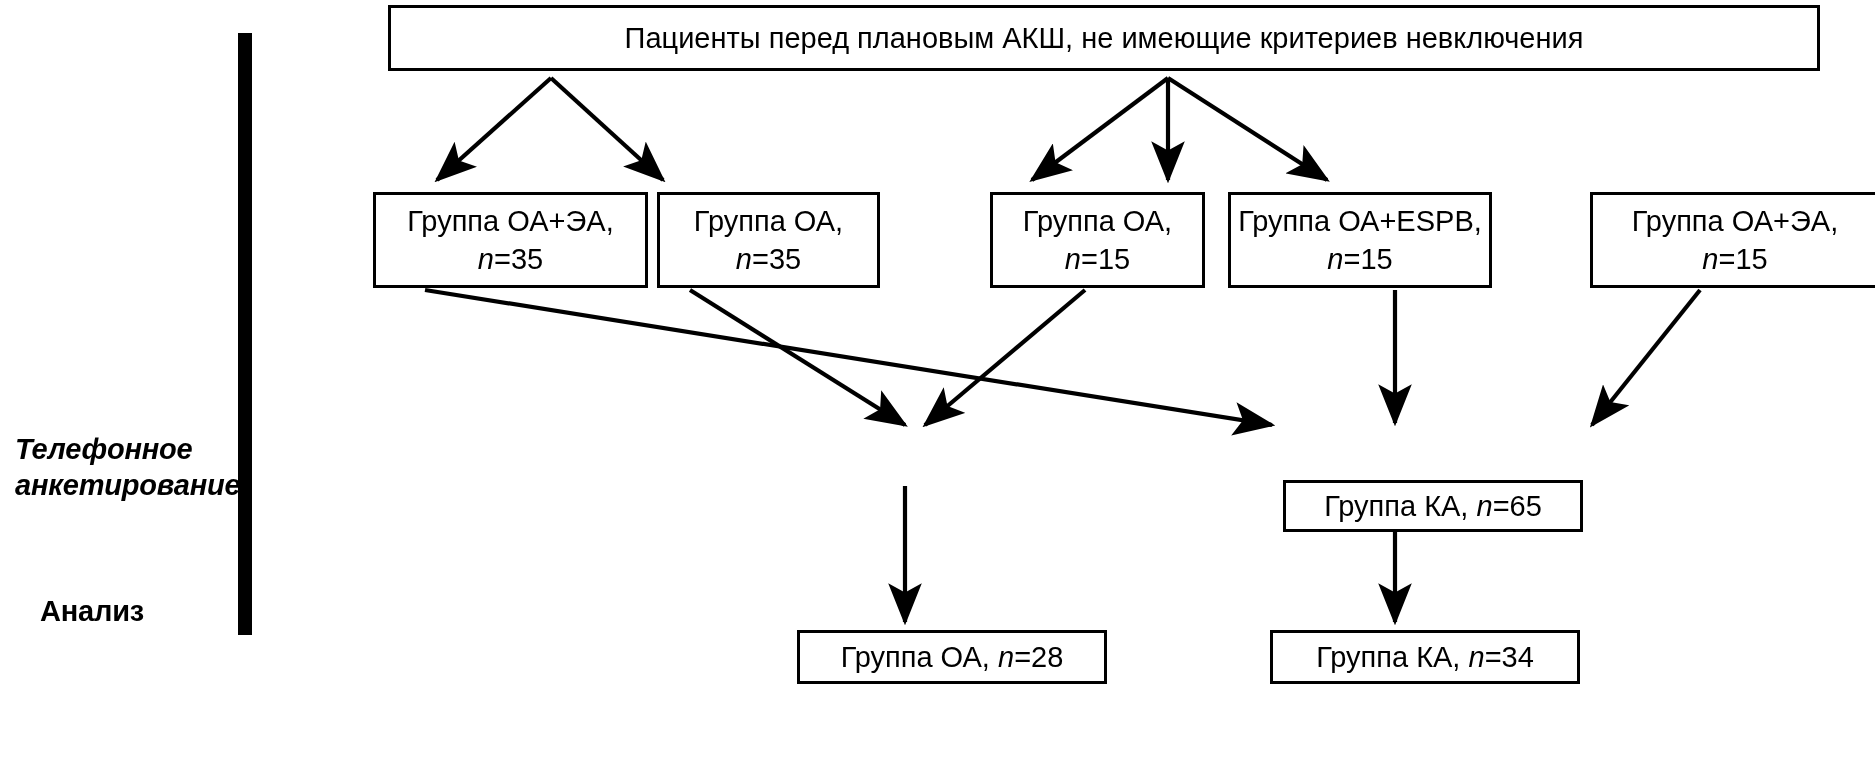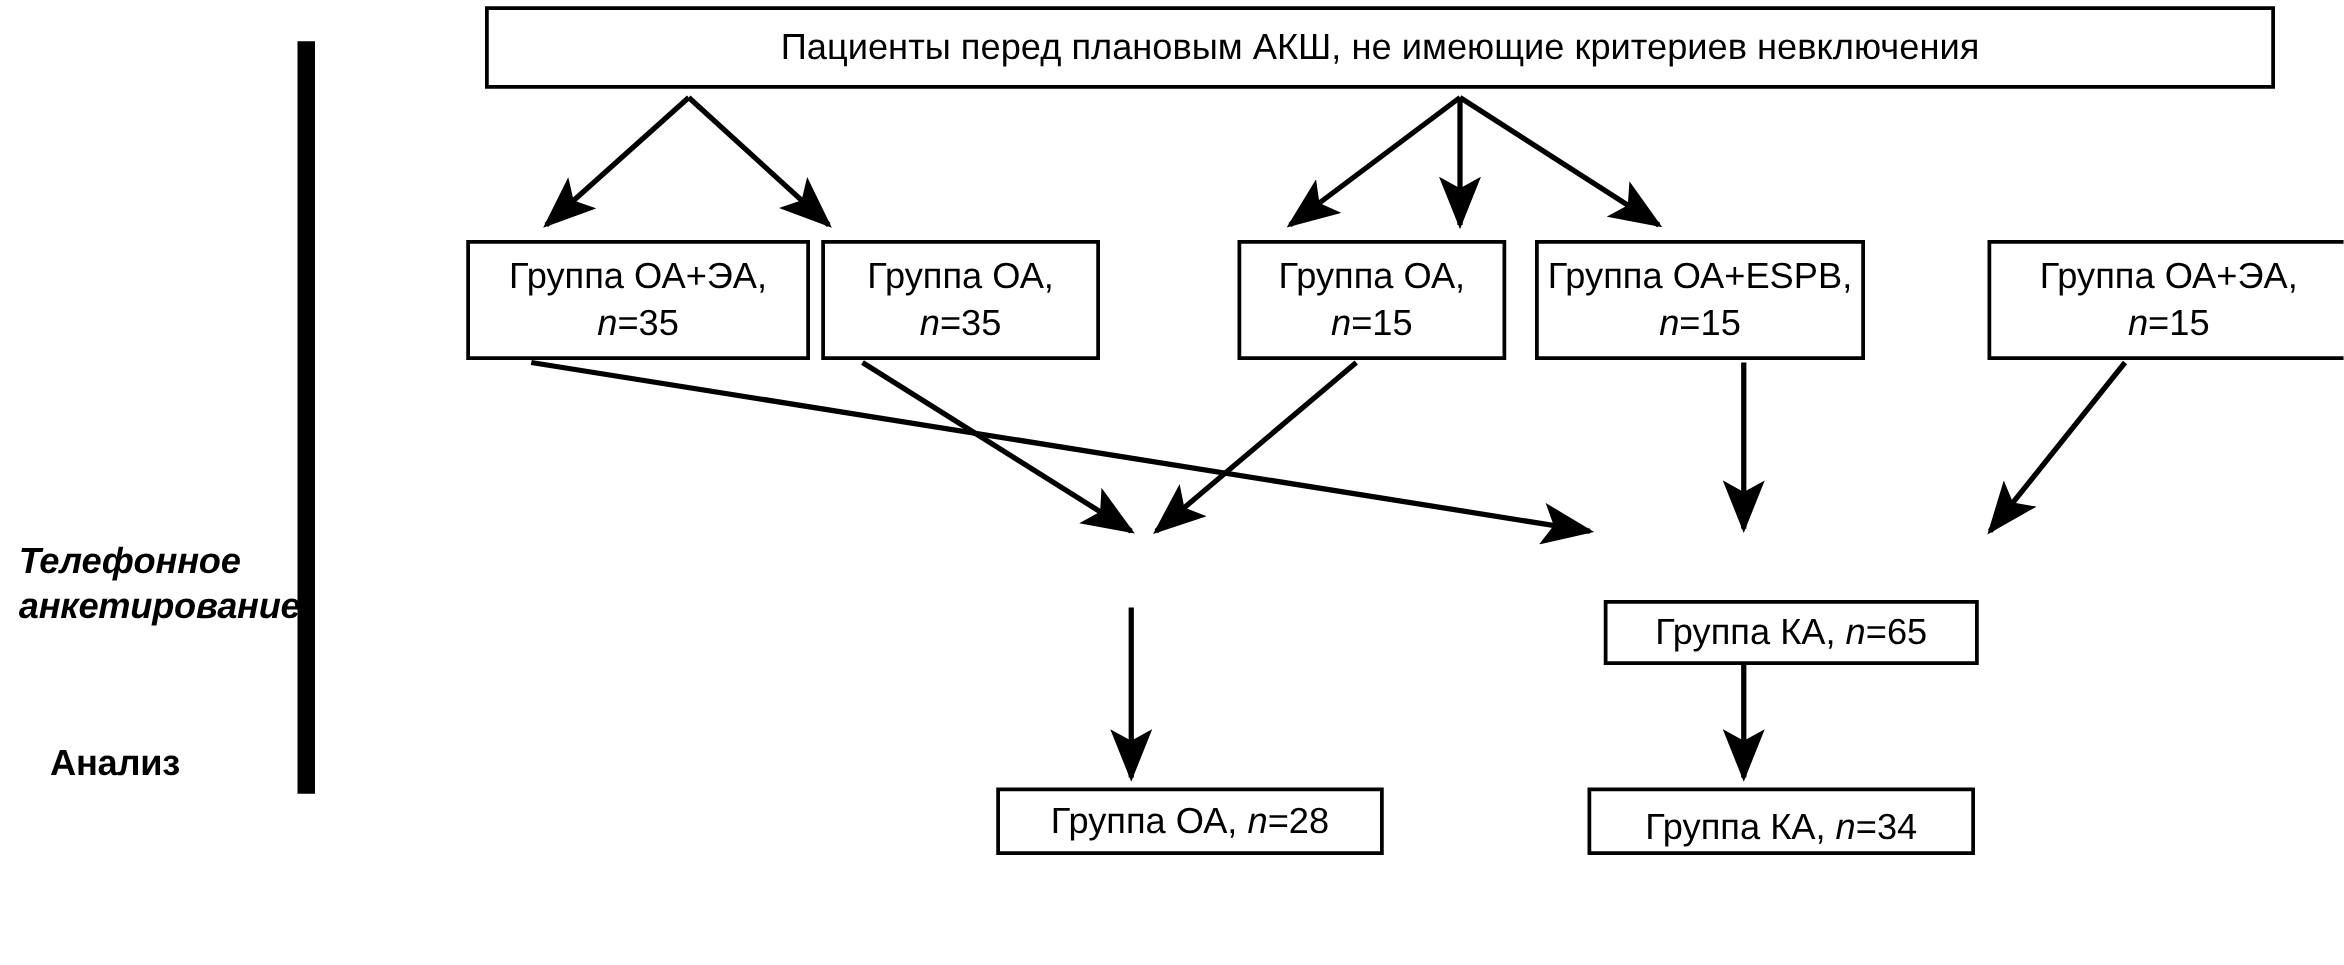--- a/index.html
+++ b/index.html
@@ -143,19 +143,19 @@
       <span>Группа КА, </span><span class="ital">n</span><span>=65</span>
     </div>
   </div>
 
   <div class="node" style="left:752px; top:630px; width:310px; height:54px;margin-left:45px;">
     <div>
       <span>Группа ОА, </span><span class="ital">n</span><span>=28</span>
     </div>
   </div>
 
-  <div class="node" style="left:1270px; top:630px; width:310px; height:54px;align-items:flex-end;">
+  <div class="node" style="left:1270px; top:630px; width:310px; height:54px;">
     <div>
       <span>Группа КА, </span><span class="ital">n</span><span>=34</span>
     </div>
   </div>
 
 </div>
 
 </body></html>

